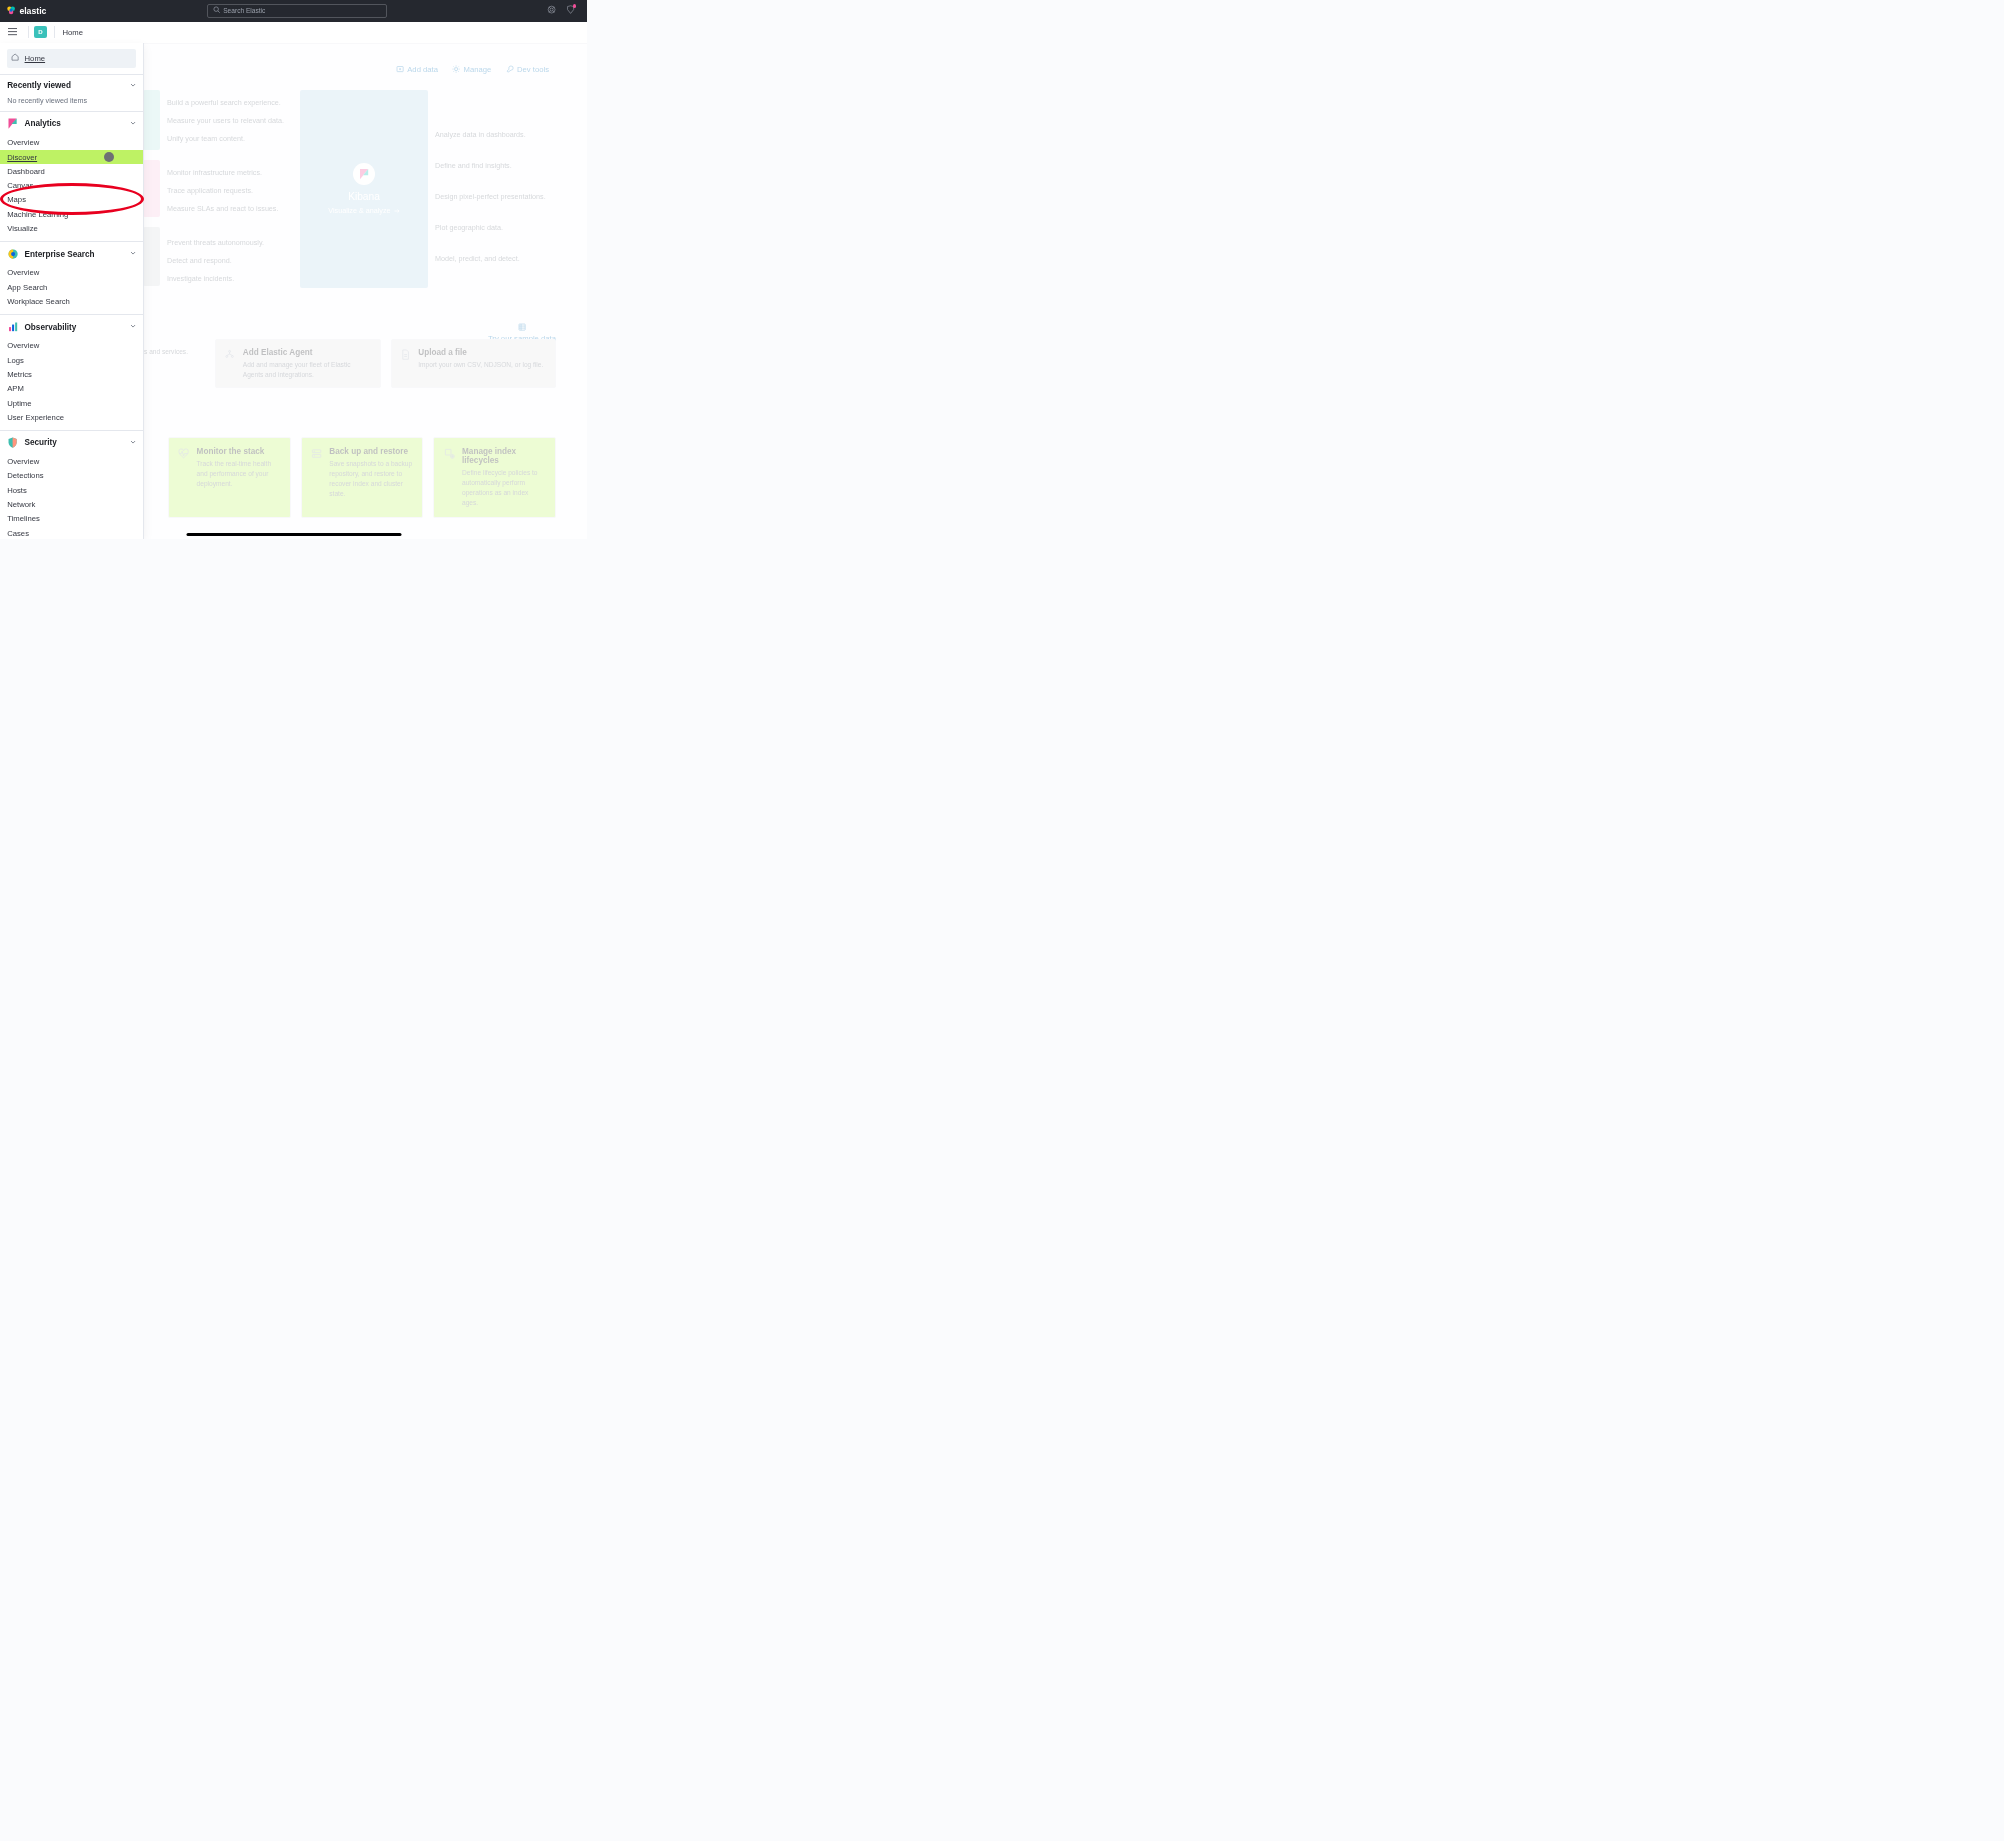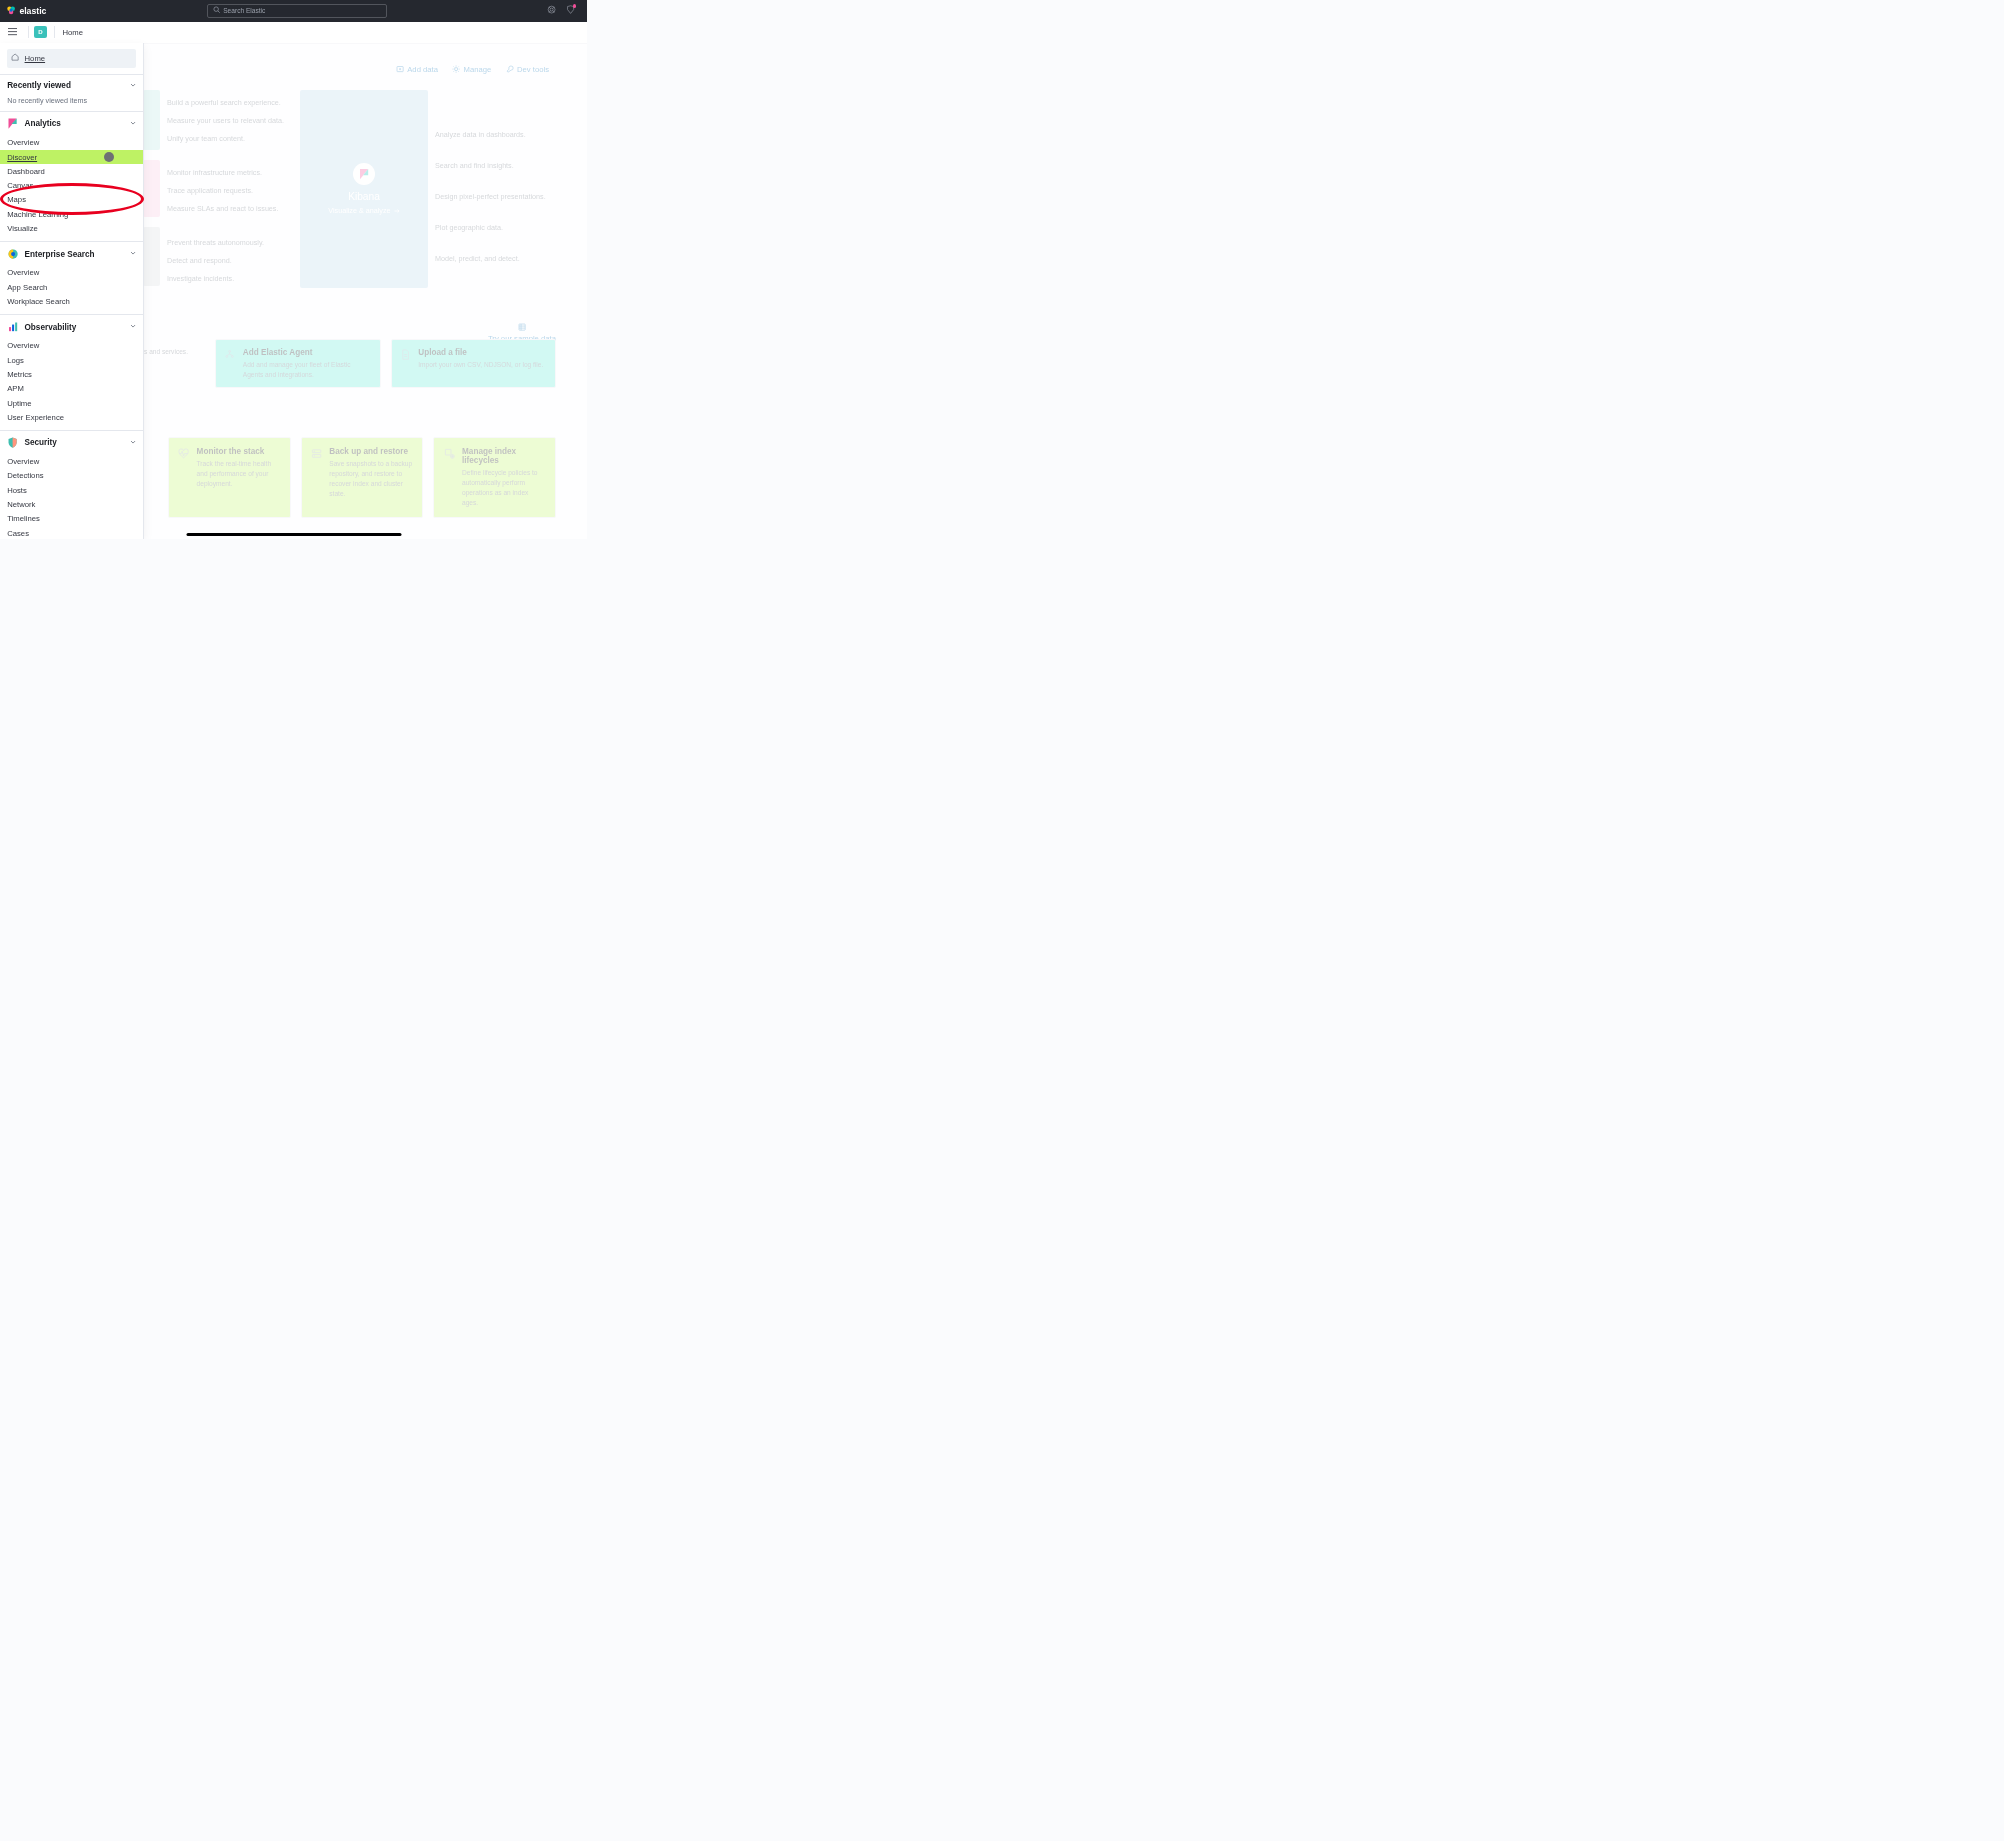--- a/index.html
+++ b/index.html
@@ -53,21 +53,21 @@
 .kib-sub { color: #fff; font-size: 7.2px; display: flex; align-items: center; gap: 3.1px; }
 
 .kibana-side { position: absolute; left: 435px; top: 65px; width: 123px; color: #69707d; font-size: 7.2px; z-index: 2; }
 .ks-line { margin-bottom: 14.3px; margin-top: 22px; }
 
 
 .try-link { position: absolute; right: 31px; top: 280px; display: flex; align-items: center; gap: 3.1px; color: #006bb4; font-size: 7.7px; z-index: 2; flex-direction: column; }
 
 
 .action-cards { position: absolute; left: 144px; top: 296px; right: 31px; display: flex; gap: 10.2px; z-index: 2; }
-.action-card { flex: 1; border: 0.5px solid #e4e7ed; border-radius: 2px; background: #5eead4; padding: 8.2px; display: flex; gap: 7.2px; }
+.action-card { flex: 1; border: 0.5px solid #e4e7ed; border-radius: 2px; background: #e5e5e5; padding: 8.2px; display: flex; gap: 7.2px; }
 .action-card.hidden-cut { flex: 0 0 61px; border: none; background: transparent; padding: 8.2px 0; }
 .ac-icon { color: #98a2b3; flex-shrink: 0; margin-top: 1px; }
 .ac-title { font-size: 8.2px; color: #1a1c21; font-weight: 600; margin-bottom: 3.1px; }
 .ac-desc { font-size: 6.6px; color: #69707d; line-height: 1.4; }
 
 
 .mgmt-cards { position: absolute; left: 168px; top: 394px; right: 31px; display: flex; gap: 10.2px; z-index: 2; }
 .mgmt-card { flex: 1; border: 0.5px solid #e4e7ed; border-radius: 2px; background: #bef264; padding: 9.2px; display: flex; gap: 7.2px; }
 .mg-title { font-size: 8.2px; color: #1a1c21; font-weight: 600; margin-bottom: 3.1px; }
 .mg-desc { font-size: 6.6px; color: #69707d; line-height: 1.5; }
@@ -218,21 +218,21 @@
       <span>Visualize &amp; analyze</span>
       <svg width="6.1" height="6.1" viewBox="0 0 12 12" stroke="#fff" stroke-width="1.5" fill="none">
           <line x1="1" y1="6" x2="10" y2="6"></line>
           <polyline points="7,3 10,6 7,9"></polyline>
         </svg>
     </div>
   </div>
 
   <div class="kibana-side">
     <div class="ks-line">Analyze data in dashboards.</div>
-    <div class="ks-line">Search and find insights.</div>
+    <div class="ks-line">Define and find insights.</div>
     <div class="ks-line">Design pixel-perfect presentations.</div>
     <div class="ks-line">Plot geographic data.</div>
     <div class="ks-line">Model, predict, and detect.</div>
   </div>
 
   <div class="try-link">
     <svg width="8.2" height="8.2" viewBox="0 0 16 16" fill="none" stroke="currentColor" stroke-width="1.4">
         <rect x="2" y="2" width="12" height="12" rx="1"></rect>
         <line x1="2" y1="6" x2="14" y2="6"></line>
         <line x1="2" y1="10" x2="14" y2="10"></line>

